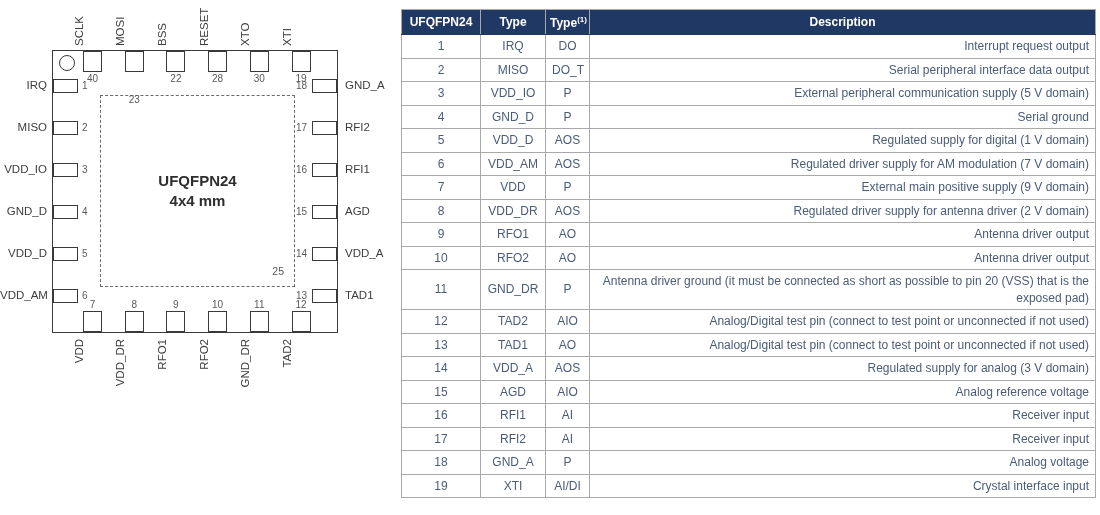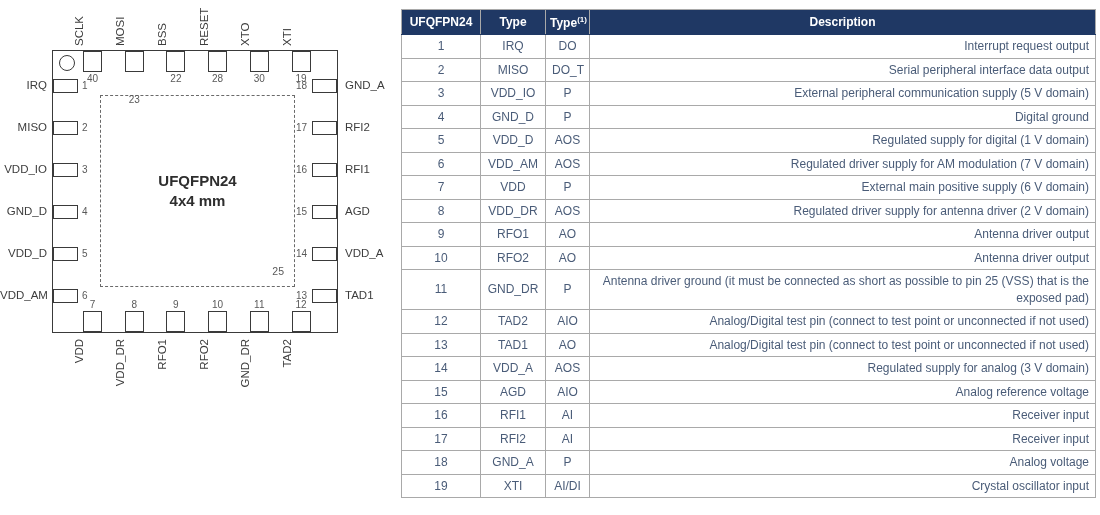--- a/index.html
+++ b/index.html
@@ -162,39 +162,39 @@
           <tr>
             <td class="center">3</td>
             <td class="center">VDD_IO</td>
             <td class="center">P</td>
             <td class="desc">External peripheral communication supply (5 V domain)</td>
           </tr>
           <tr>
             <td class="center">4</td>
             <td class="center">GND_D</td>
             <td class="center">P</td>
-            <td class="desc">Digital ground</td>
+            <td class="desc">Serial ground</td>
           </tr>
           <tr>
             <td class="center">5</td>
             <td class="center">VDD_D</td>
             <td class="center">AOS</td>
             <td class="desc">Regulated supply for digital (1 V domain)</td>
           </tr>
           <tr>
             <td class="center">6</td>
             <td class="center">VDD_AM</td>
             <td class="center">AOS</td>
             <td class="desc">Regulated driver supply for AM modulation (7 V domain)</td>
           </tr>
           <tr>
             <td class="center">7</td>
             <td class="center">VDD</td>
             <td class="center">P</td>
-            <td class="desc">External main positive supply (6 V domain)</td>
+            <td class="desc">External main positive supply (9 V domain)</td>
           </tr>
           <tr>
             <td class="center">8</td>
             <td class="center">VDD_DR</td>
             <td class="center">AOS</td>
             <td class="desc">Regulated driver supply for antenna driver (2 V domain)</td>
           </tr>
           <tr>
             <td class="center">9</td>
             <td class="center">RFO1</td>
@@ -204,21 +204,21 @@
           <tr>
             <td class="center">10</td>
             <td class="center">RFO2</td>
             <td class="center">AO</td>
             <td class="desc">Antenna driver output</td>
           </tr>
           <tr>
             <td class="center">11</td>
             <td class="center">GND_DR</td>
             <td class="center">P</td>
-            <td class="desc">Antenna driver ground (it must be connected as short as possible to pin 25 (VSS) that is the exposed pad)</td>
+            <td class="desc">Antenna driver ground (it must be connected as short as possible to pin 20 (VSS) that is the exposed pad)</td>
           </tr>
           <tr>
             <td class="center">12</td>
             <td class="center">TAD2</td>
             <td class="center">AIO</td>
             <td class="desc">Analog/Digital test pin (connect to test point or unconnected if not used)</td>
           </tr>
           <tr>
             <td class="center">13</td>
             <td class="center">TAD1</td>
@@ -252,19 +252,19 @@
           <tr>
             <td class="center">18</td>
             <td class="center">GND_A</td>
             <td class="center">P</td>
             <td class="desc">Analog voltage</td>
           </tr>
           <tr>
             <td class="center">19</td>
             <td class="center">XTI</td>
             <td class="center">AI/DI</td>
-            <td class="desc">Crystal oscillator input</td>
+            <td class="desc">Crystal interface input</td>
           </tr>
         </tbody>
     </table>
   </div>
 
 </div>
 
 </body></html>

